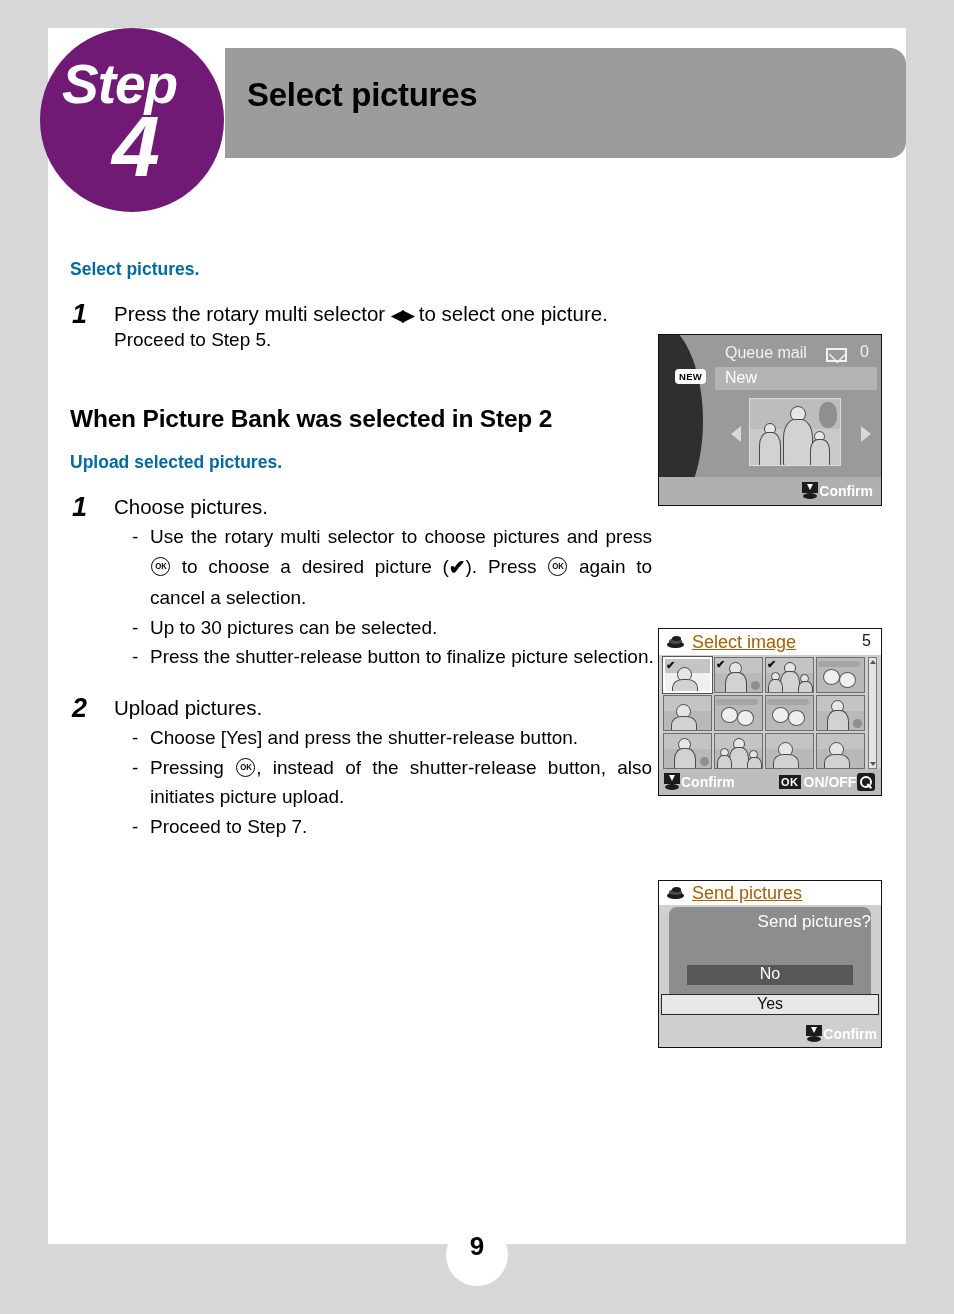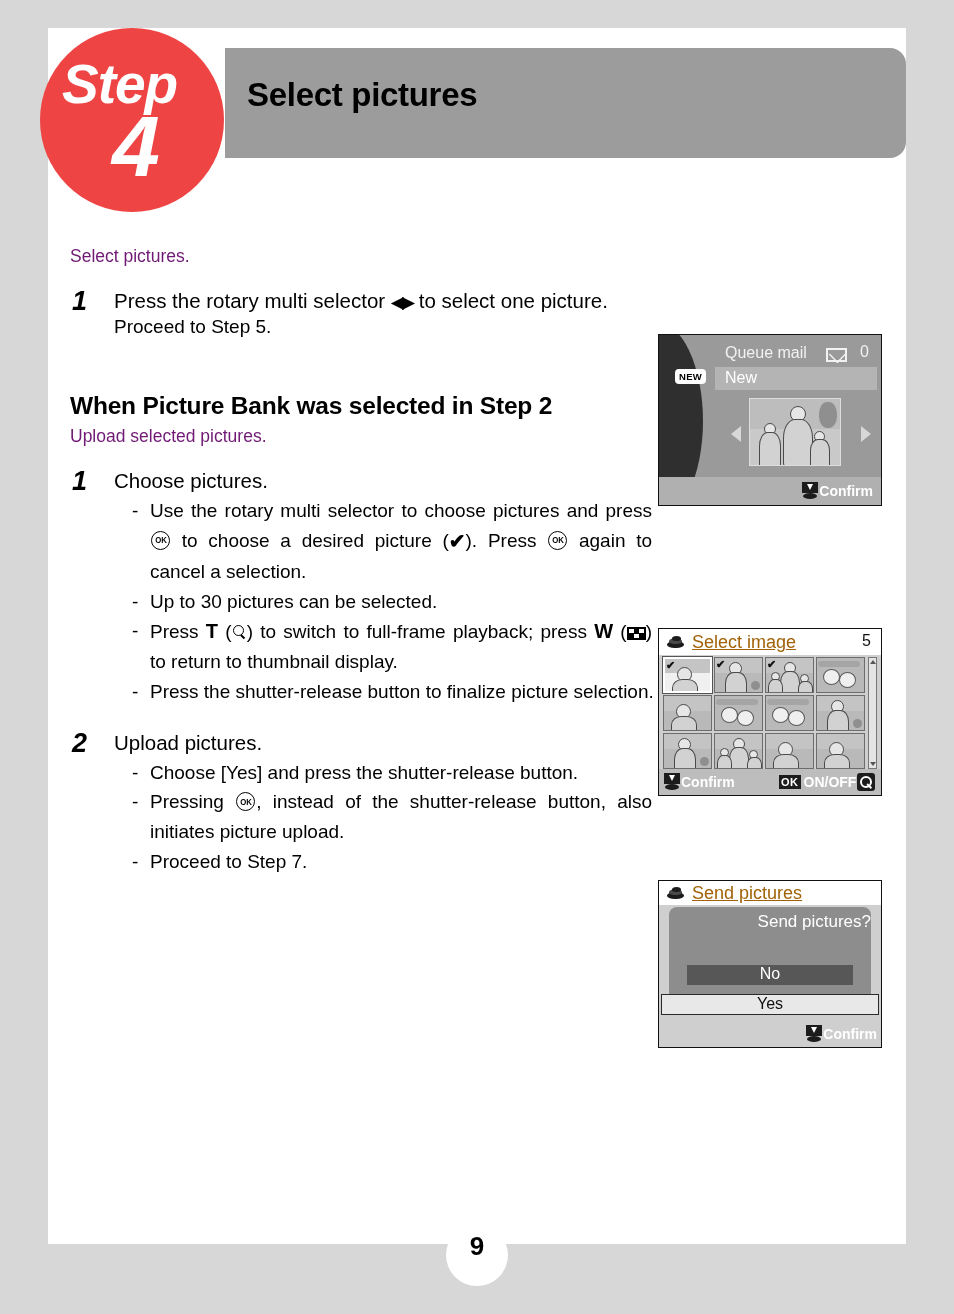--- a/index.html
+++ b/index.html
@@ -45,21 +45,21 @@
     color: #000000;
     letter-spacing: -0.3px;
   }
   .step-badge {
     position: absolute;
     left: 40px;
     top: 28px;
     width: 184px;
     height: 184px;
     border-radius: 50%;
-    background: #ef4444;
+    background: #701a75;
   }
   .step-badge .step-word {
     position: absolute;
     left: 22px;
     top: 24px;
     font-size: 55px;
     font-style: italic;
     font-weight: bold;
     color: #ffffff;
     letter-spacing: -1px;
@@ -84,22 +84,23 @@
   }
   .sec-heading {
     font-size: 24.5px;
     font-weight: bold;
     color: #000;
     margin: 0;
     letter-spacing: -0.2px;
   }
   .sec-sub {
     font-size: 17.5px;
-    color: #701a75;
-    margin: 6px 0 0 0;
+    color: #0369a1;
+    margin: 19px 0 0 0;
+    font-weight: bold;
   }
 
   .numbered {
     position: relative;
     margin-top: 18px;
     padding-left: 44px;
   }
   .num-marker {
     position: absolute;
     left: 2px;
@@ -582,27 +583,20 @@
     <p class="num-title">Choose pictures.</p>
     <ul class="dashlist" style="width:520px;">
       <li>
         <span>Use the rotary multi selector to choose pictures and press</span>
         <span class="ico-ok"></span>
         <span>to choose a desired picture (</span><span class="ico-check">✔</span><span>). Press</span>
         <span class="ico-ok"></span>
         <span>again to cancel a selection.</span>
       </li>
       <li class="nojust">Up to 30 pictures can be selected.</li>
-      <li>
-        <span>Press</span>
-        <span class="ico-tw">T</span>
-        <span>(</span><span class="ico-mag"></span><span>) to switch to full-frame playback; press</span>
-        <span class="ico-tw">W</span>
-        <span>(</span><span class="ico-thumbgrid"><i style="left:2px;top:1.5px"></i><i style="left:12px;top:1.5px"></i><i style="left:7px;top:6.5px"></i></span><span>) to return to thumbnail display.</span>
-      </li>
       <li class="nojust" style="white-space:nowrap;">Press the shutter-release button to finalize picture selection.</li>
     </ul>
   </div>
 
   <div class="numbered" style="margin-top:22px;">
     <div class="num-marker">2</div>
     <p class="num-title">Upload pictures.</p>
     <ul class="dashlist" style="width:520px;">
       <li>Choose [Yes] and press the shutter-release button.</li>
       <li>

